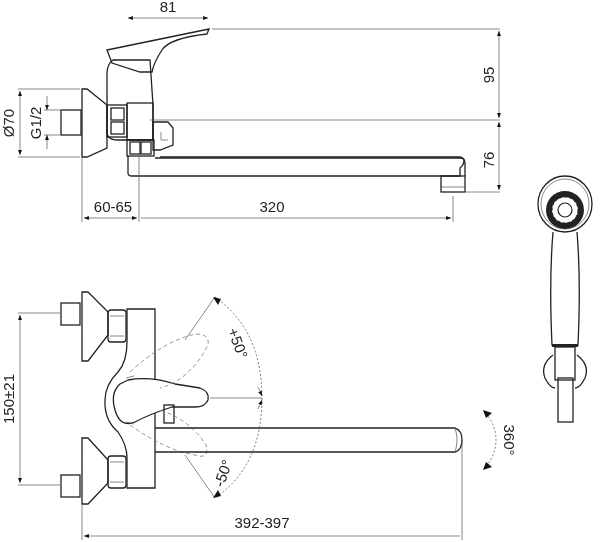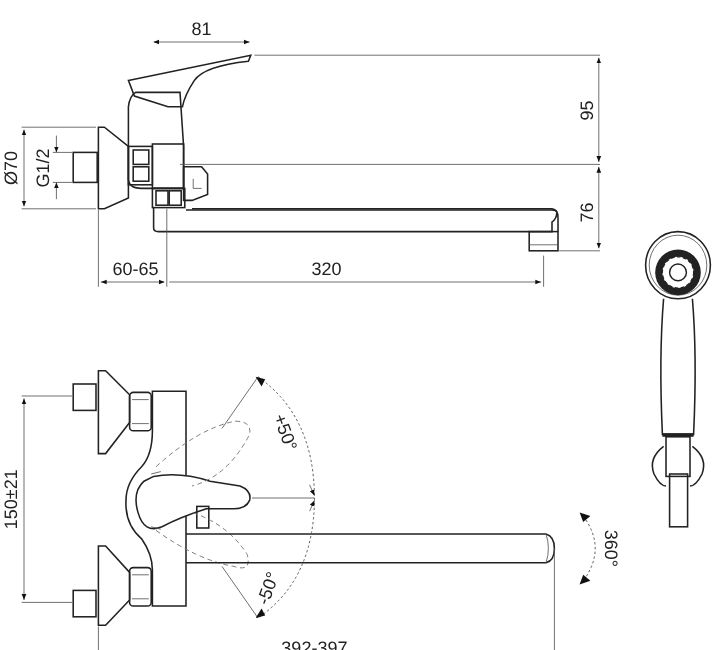--- a/index.html
+++ b/index.html
@@ -1,17 +1,17 @@
 <!DOCTYPE html>
 <html><head>
 <meta charset="utf-8">
 <style>
   html, body { margin:0; padding:0; background:#ffffff; }
   body { width:600px; height:542px; overflow:hidden; font-family:"Liberation Sans", sans-serif; }
-  #stage { position:relative; width:600px; height:420px;margin-top:17px; }
+  #stage { position:relative; width:600px; height:420px; }
   svg { position:absolute; left:0; top:0; }
   .ln { stroke:#222; stroke-width:1.3; fill:none; }
   .lnf { stroke:#222; stroke-width:1.3; fill:#fff; }
   .thin { stroke:#555; stroke-width:0.7; fill:none; }
   .dash { stroke:#777; stroke-width:0.8; fill:none; stroke-dasharray:4 3; }
   .dot { stroke:#555; stroke-width:0.8; fill:none; stroke-dasharray:2 2; }
   .arr { fill:#111; stroke:none; }
   .lbl { font-family:"Liberation Sans", sans-serif; font-size:15px; fill:#222; }
 </style>
 </head>

